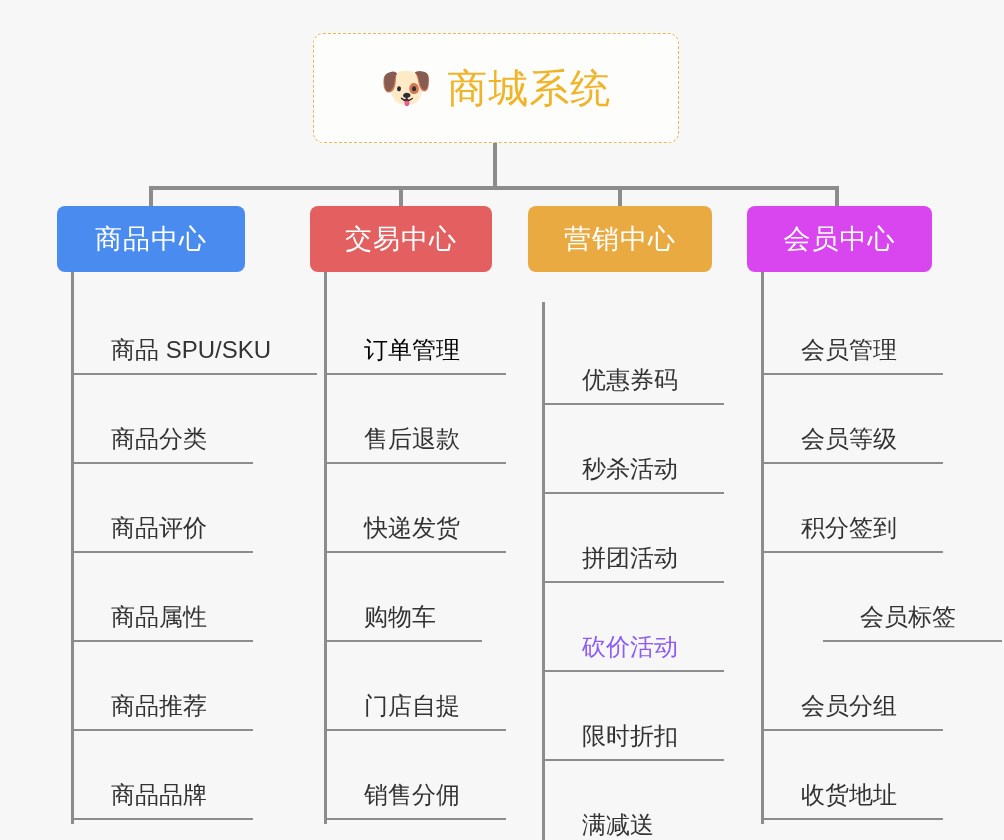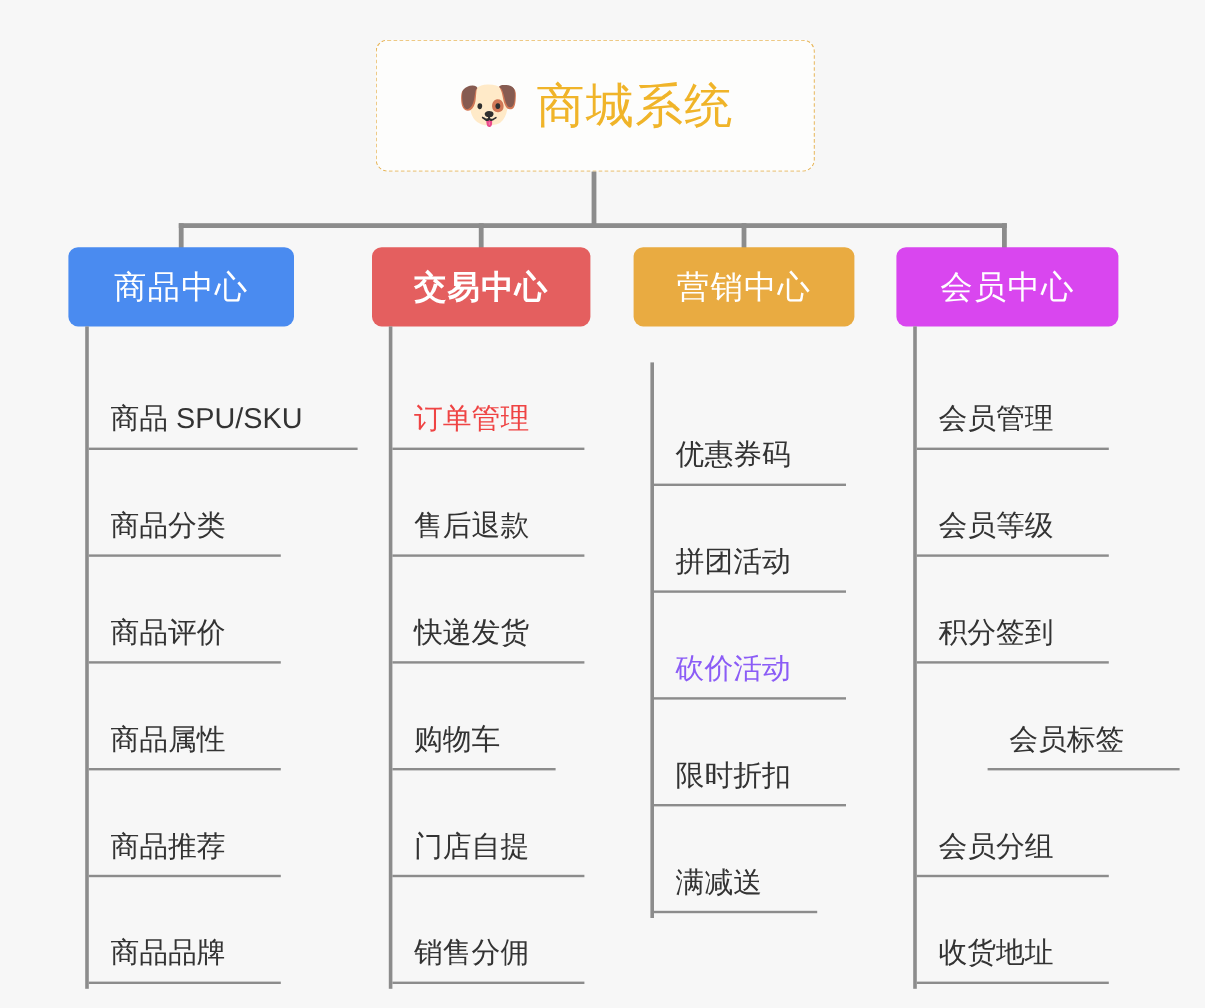--- a/index.html
+++ b/index.html
@@ -126,21 +126,21 @@
   .leaf-label {
     position: relative;
     font-size: 24px;
     color: #333333;
     white-space: nowrap;
     line-height: 1.2;
     padding-bottom: 8px;
     padding-right: 46px;
     border-bottom: 2px solid #8c8c8c;
     margin-left: -34px;
-    padding-left: 18px;
+    padding-left: 37px;
   }
 </style>
 </head>
 <body>
 
 <div id="canvas" style="background: rgb(247, 247, 247);">
 
   <div class="root-node" style="border-color: rgb(232, 183, 92); background: rgb(253, 253, 252);">
     <span class="root-emoji">🐶</span>
     <span class="root-title" style="color: rgb(240, 180, 41);">商城系统</span>
@@ -173,26 +173,26 @@
       <div class="leaf-item">
         <span class="leaf-label" style="border-bottom-color: rgb(140, 140, 140); color: rgb(51, 51, 51);">商品推荐</span>
       </div>
       <div class="leaf-item">
         <span class="leaf-label" style="border-bottom-color: rgb(140, 140, 140); color: rgb(51, 51, 51);">商品品牌</span>
       </div>
     </div>
   </div>
 
   <div class="column col-2">
-    <div class="cat-box" style="background: rgb(228, 95, 95); font-weight: bold;">
+    <div class="cat-box" style="background: rgb(228, 95, 95);">
       <span>交易中心</span>
     </div>
     <div class="leaf-list" style="border-left-color: rgb(140, 140, 140);">
       <div class="leaf-item">
-        <span class="leaf-label" style="border-bottom-color: rgb(140, 140, 140); color: #ef4444;">订单管理</span>
+        <span class="leaf-label" style="border-bottom-color: rgb(140, 140, 140); color: #000000;">订单管理</span>
       </div>
       <div class="leaf-item">
         <span class="leaf-label" style="border-bottom-color: rgb(140, 140, 140); color: rgb(51, 51, 51);">售后退款</span>
       </div>
       <div class="leaf-item">
         <span class="leaf-label" style="border-bottom-color: rgb(140, 140, 140); color: rgb(51, 51, 51);">快递发货</span>
       </div>
       <div class="leaf-item">
         <span class="leaf-label" style="border-bottom-color: rgb(140, 140, 140); color: rgb(51, 51, 51);">购物车</span>
       </div>
@@ -207,20 +207,23 @@
 
   <div class="column col-3">
     <div class="cat-box" style="background: rgb(233, 171, 65);">
       <span>营销中心</span>
     </div>
     <div class="leaf-list" style="border-left-color: rgb(140, 140, 140); margin-top: 30px;">
       <div class="leaf-item">
         <span class="leaf-label" style="border-bottom-color: rgb(140, 140, 140); color: rgb(51, 51, 51);">优惠券码</span>
       </div>
       <div class="leaf-item">
+        <span class="leaf-label" style="border-bottom-color: rgb(140, 140, 140); color: rgb(51, 51, 51);">秒杀活动</span>
+      </div>
+      <div class="leaf-item">
         <span class="leaf-label" style="border-bottom-color: rgb(140, 140, 140); color: rgb(51, 51, 51); text-align: center;">拼团活动</span>
       </div>
       <div class="leaf-item">
         <span class="leaf-label" style="border-bottom-color: rgb(140, 140, 140); color: #8b5cf6;">砍价活动</span>
       </div>
       <div class="leaf-item">
         <span class="leaf-label" style="border-bottom-color: rgb(140, 140, 140); color: rgb(51, 51, 51);">限时折扣</span>
       </div>
       <div class="leaf-item">
         <span class="leaf-label" style="border-bottom-color: rgb(140, 140, 140); color: rgb(51, 51, 51);">满减送</span>

